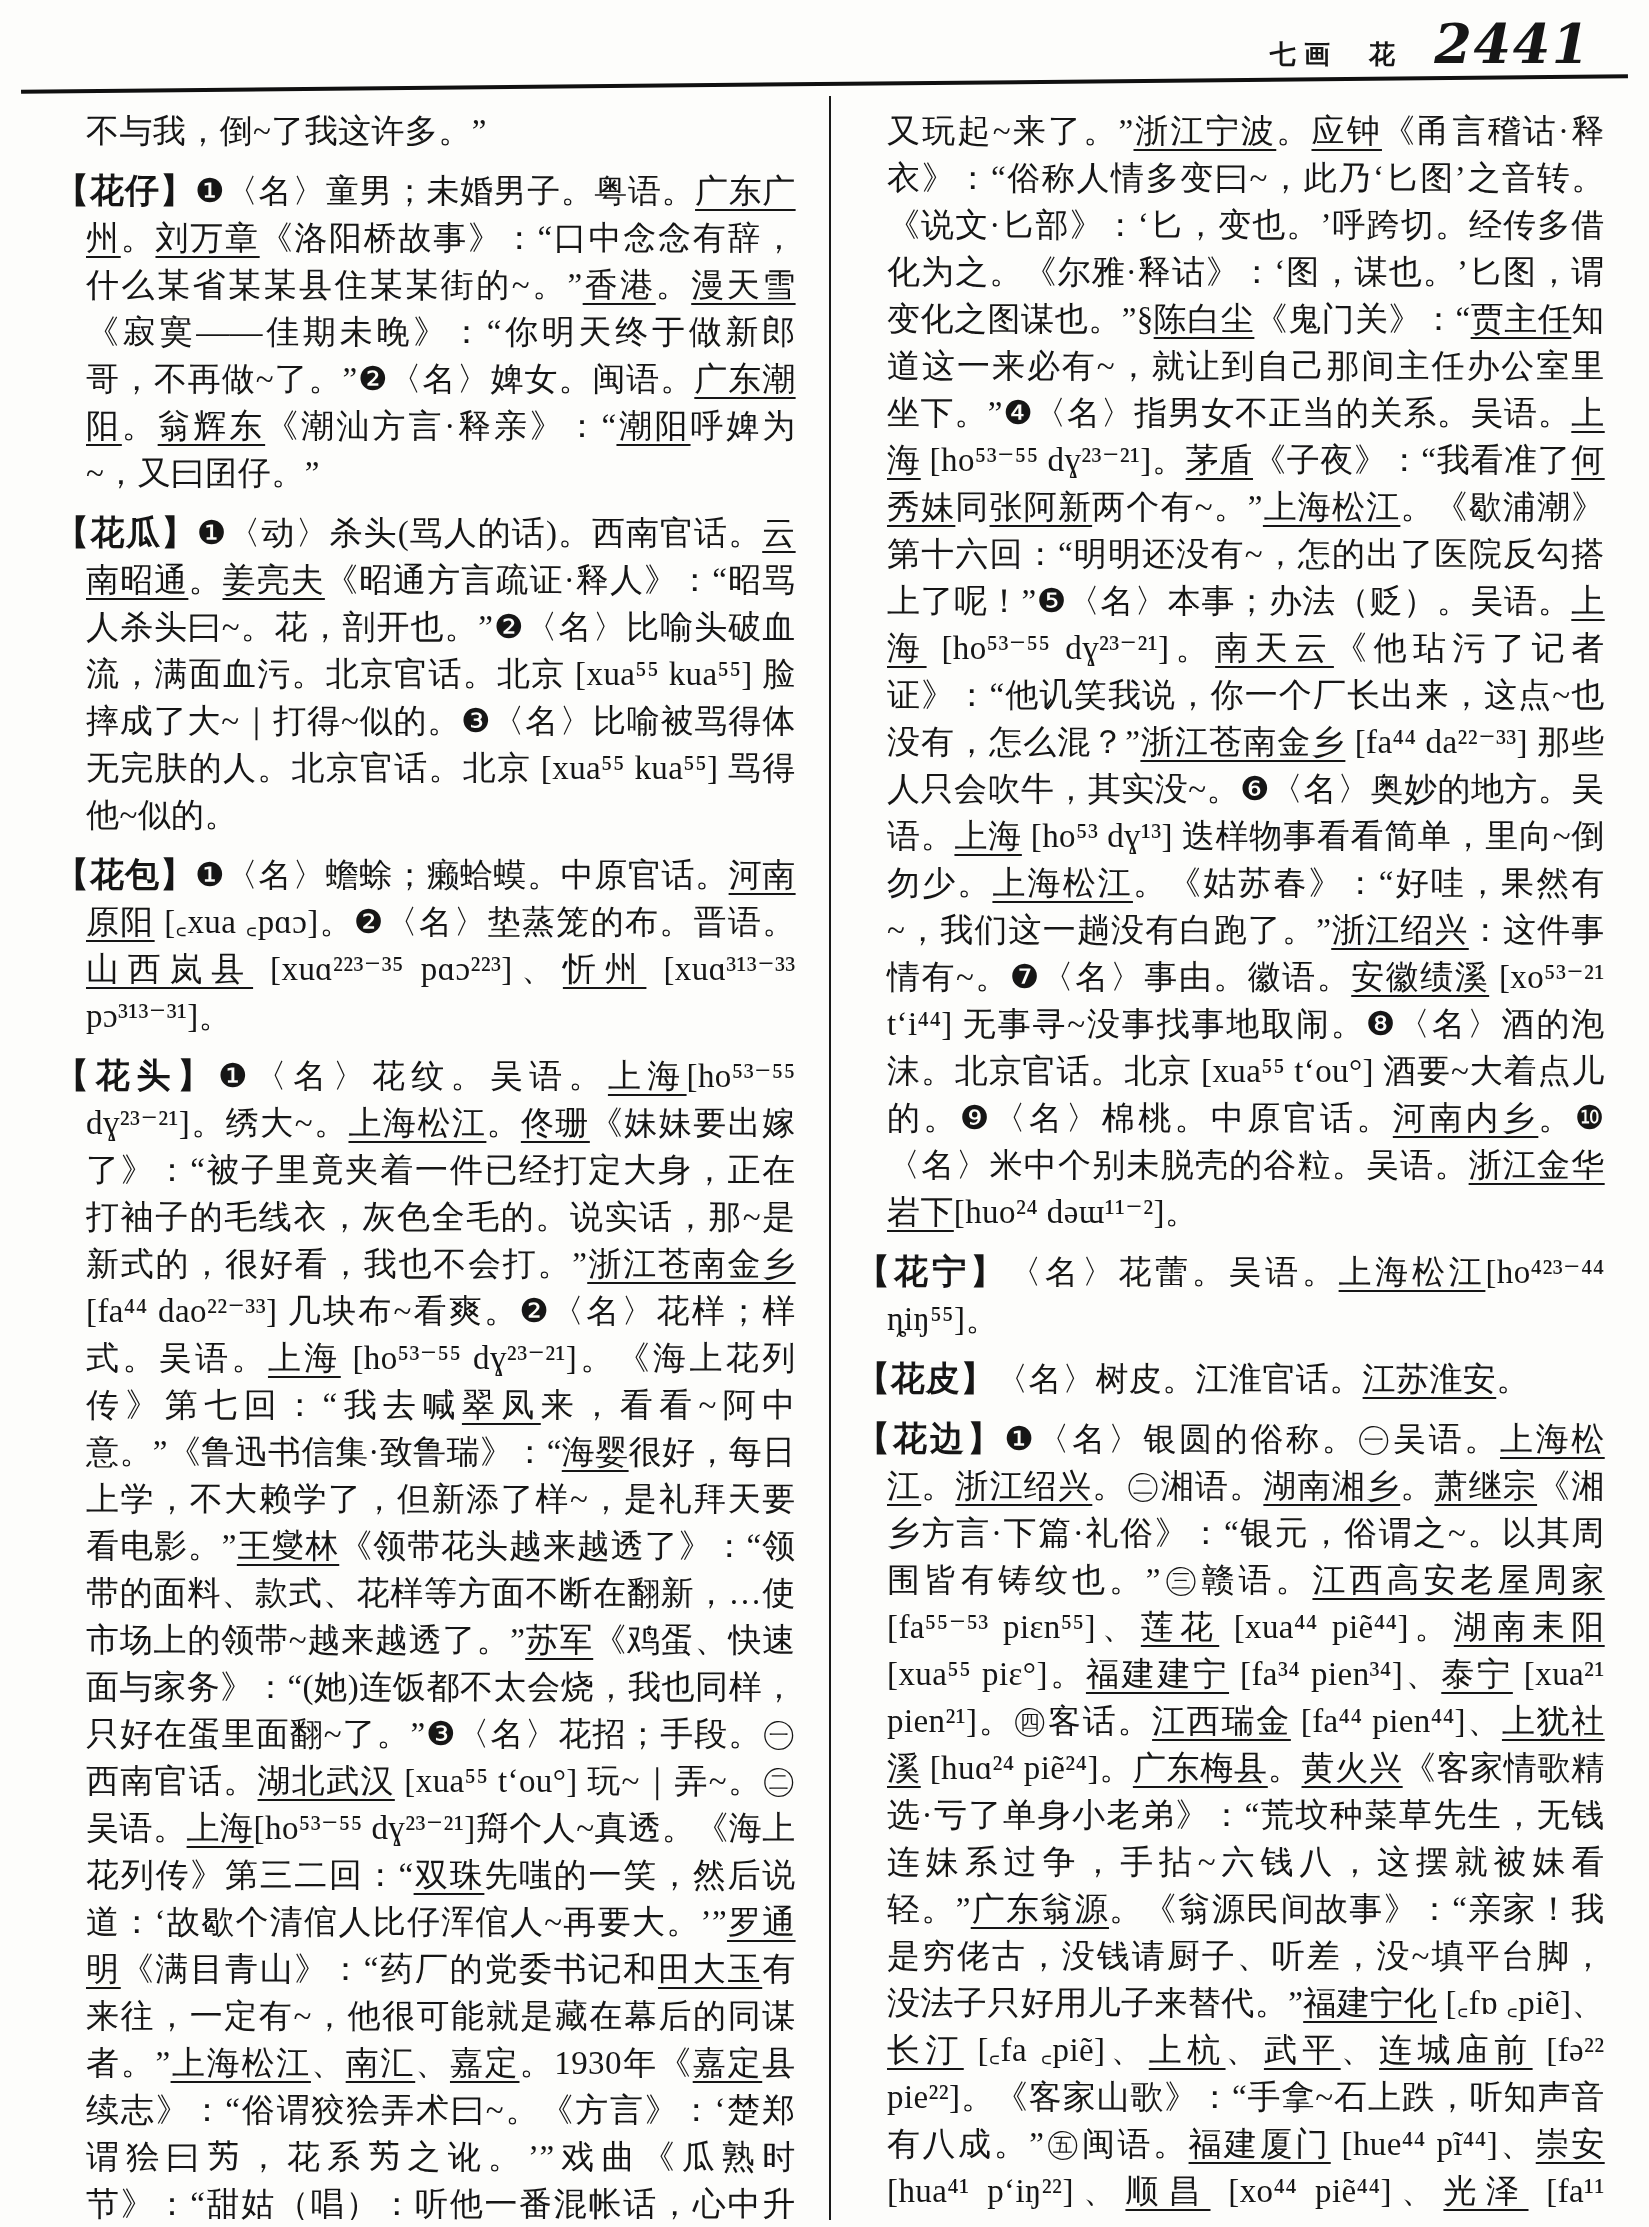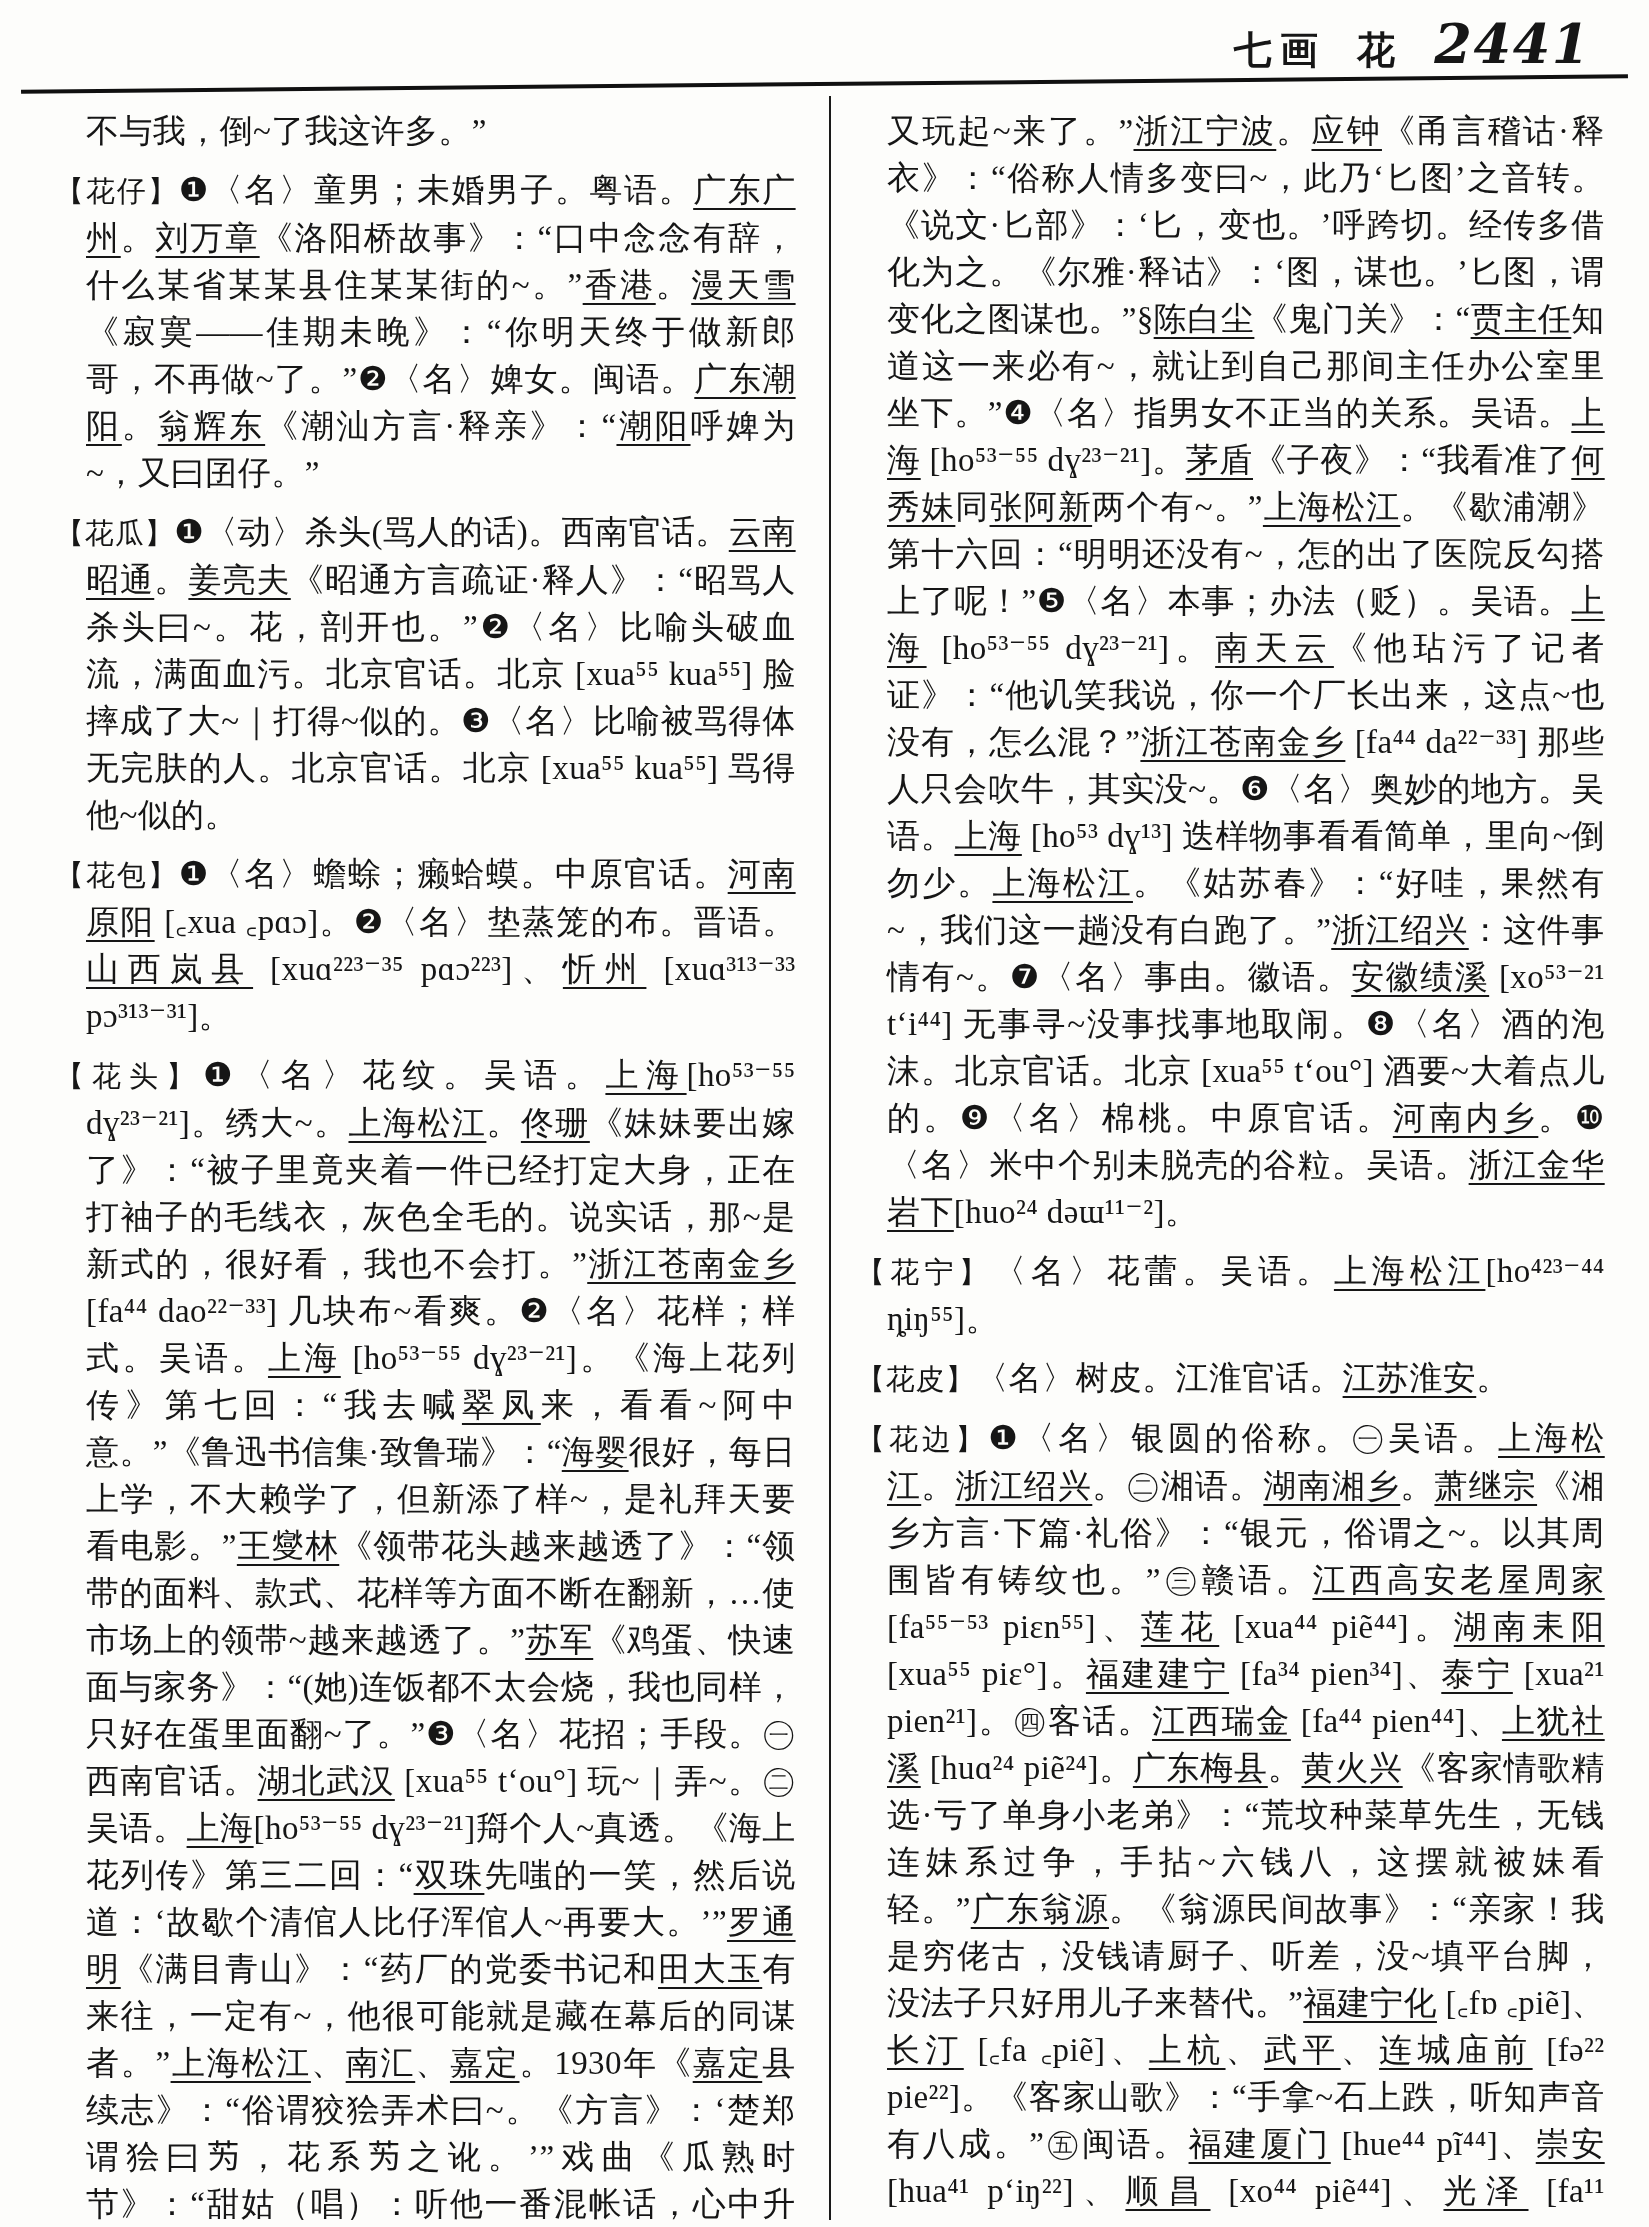--- a/index.html
+++ b/index.html
@@ -6,39 +6,39 @@
   .page {
     position:relative; width:1650px; height:2227px; margin:0 auto;
     background:#fdfdfb; color:#161616; overflow:hidden;
     font-family:"Liberation Serif","DejaVu Serif",serif;
   }
   .header {
     position:absolute; top:11.5px; right:59px;
     display:flex; align-items:baseline; gap:31px;
     font-weight:bold;
   }
-  .hdr-section, .hdr-char { font-size:38px; letter-spacing:8.2px; }
+  .hdr-section, .hdr-char { font-size:26px; letter-spacing:8.2px; }
   .hdr-page { font-size:54px; font-style:italic; font-family:"DejaVu Serif",serif; letter-spacing:1.6px; }
   .top-rule {
     position:absolute; left:21.4px; right:21.4px; top:82px; height:4.1px;
     background:#101010; transform:rotate(-0.55deg);
   }
   .columns {
     position:absolute; left:38px; right:30px; top:96px; bottom:6.6px;
     display:flex;
   }
   .col { width:50%; box-sizing:border-box; padding:0 21.4px 0 5px; overflow:hidden; }
   .col.right-col { border-left:2.5px solid #1a1a1a; padding-left:13px; padding-right:3.3px; }
   .block {
     margin:12px; font-size:33px; line-height:47px;
     text-align:justify; letter-spacing:0.4px;
   }
   .block.entry { padding-left:31px; text-indent:-31px; margin-top:3.3px; }
   .block.cont  { padding-left:31px; }
-  .headword { font-weight:normal; font-size:29px; letter-spacing:0.8px; }
+  .headword { font-weight:bold; font-size:34px; letter-spacing:0.8px; }
   .body { }
   u.pn { text-decoration:underline; text-decoration-thickness:2.1px; text-underline-offset:7.4px; }
 </style>
 </head>
 <body>
 
 <div class="page">
 
   <div class="header">
     <span class="hdr-section">七画</span>

